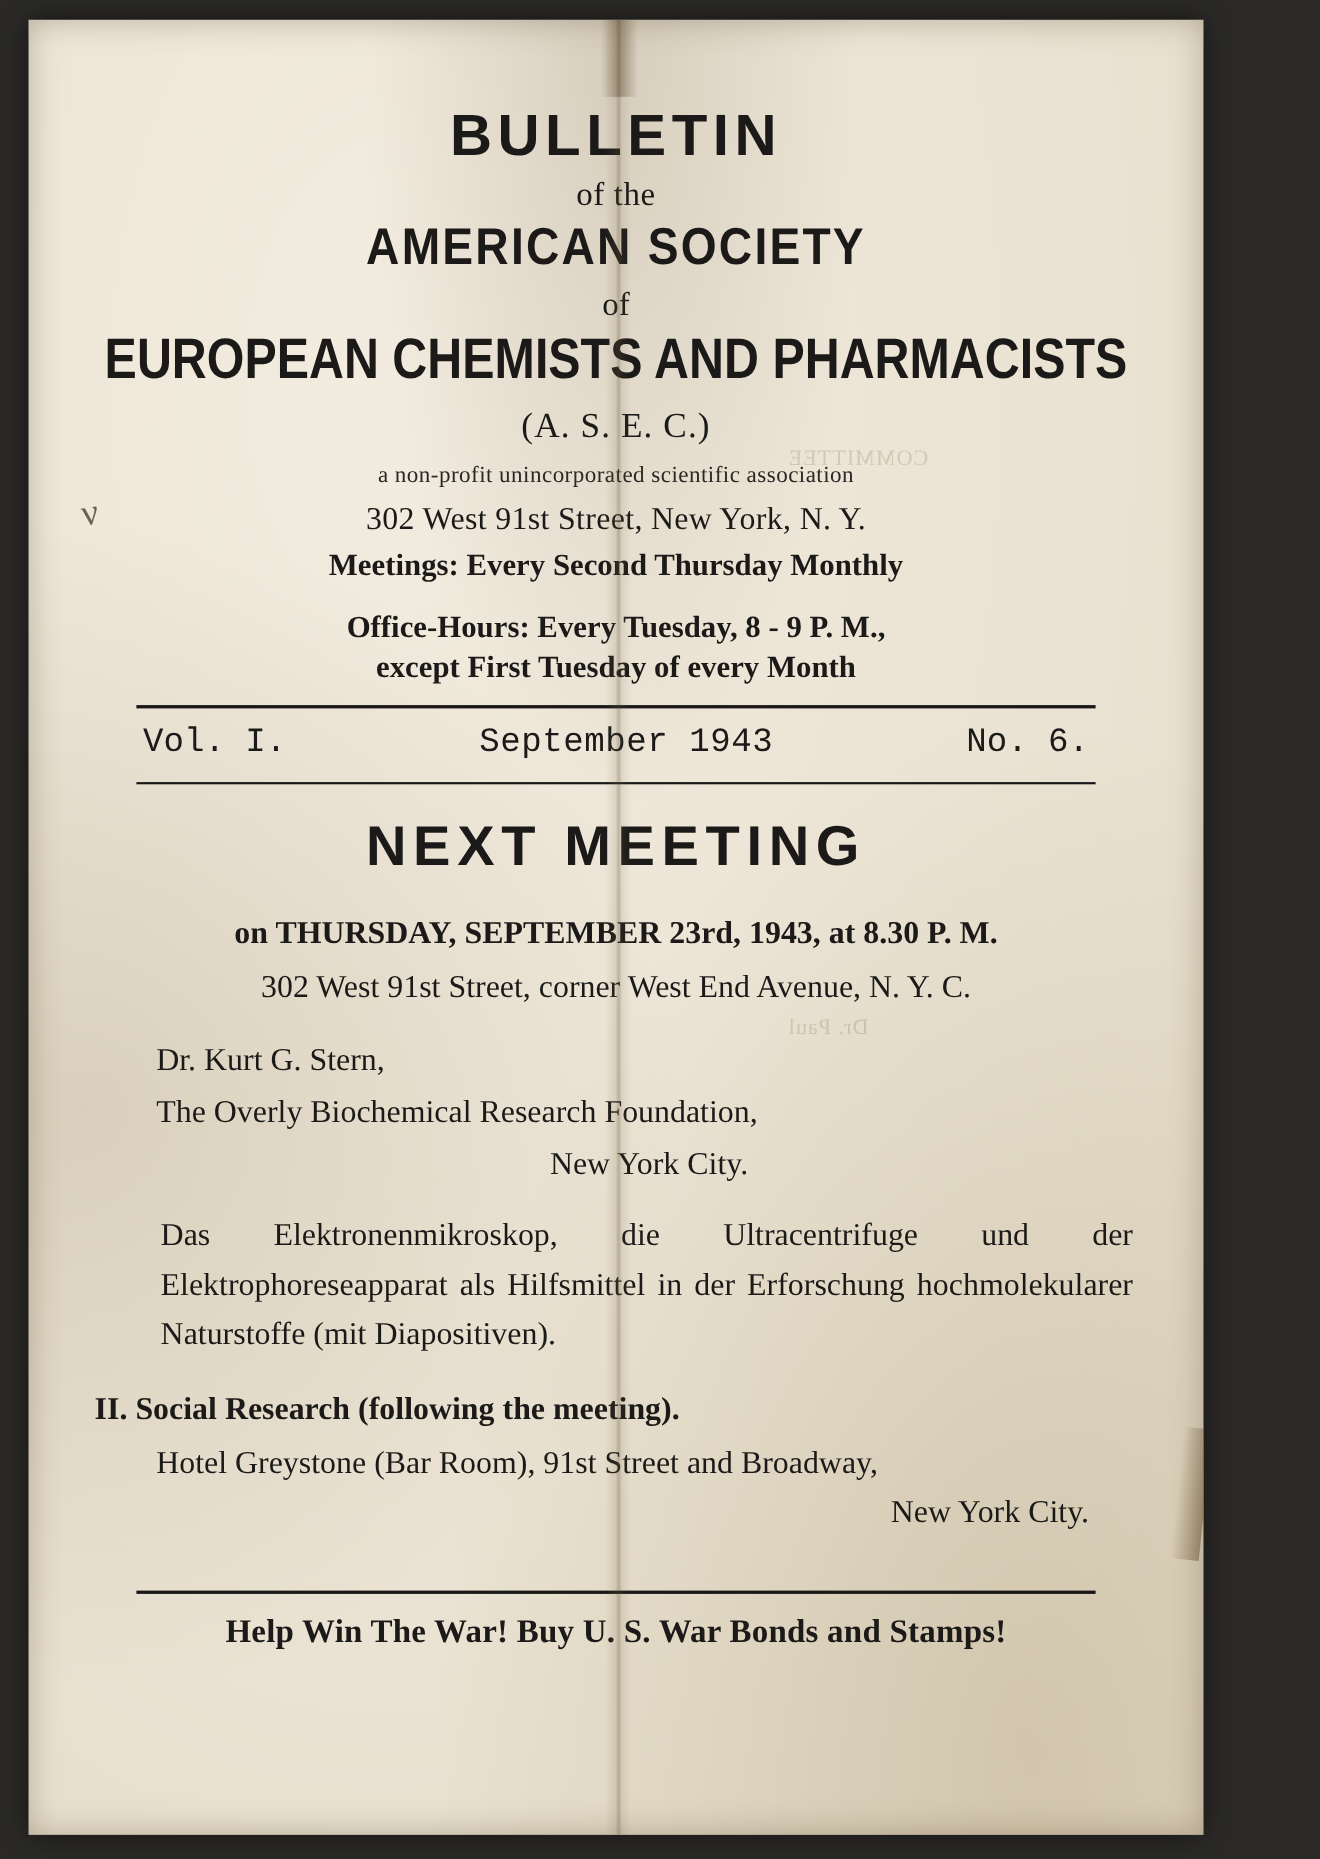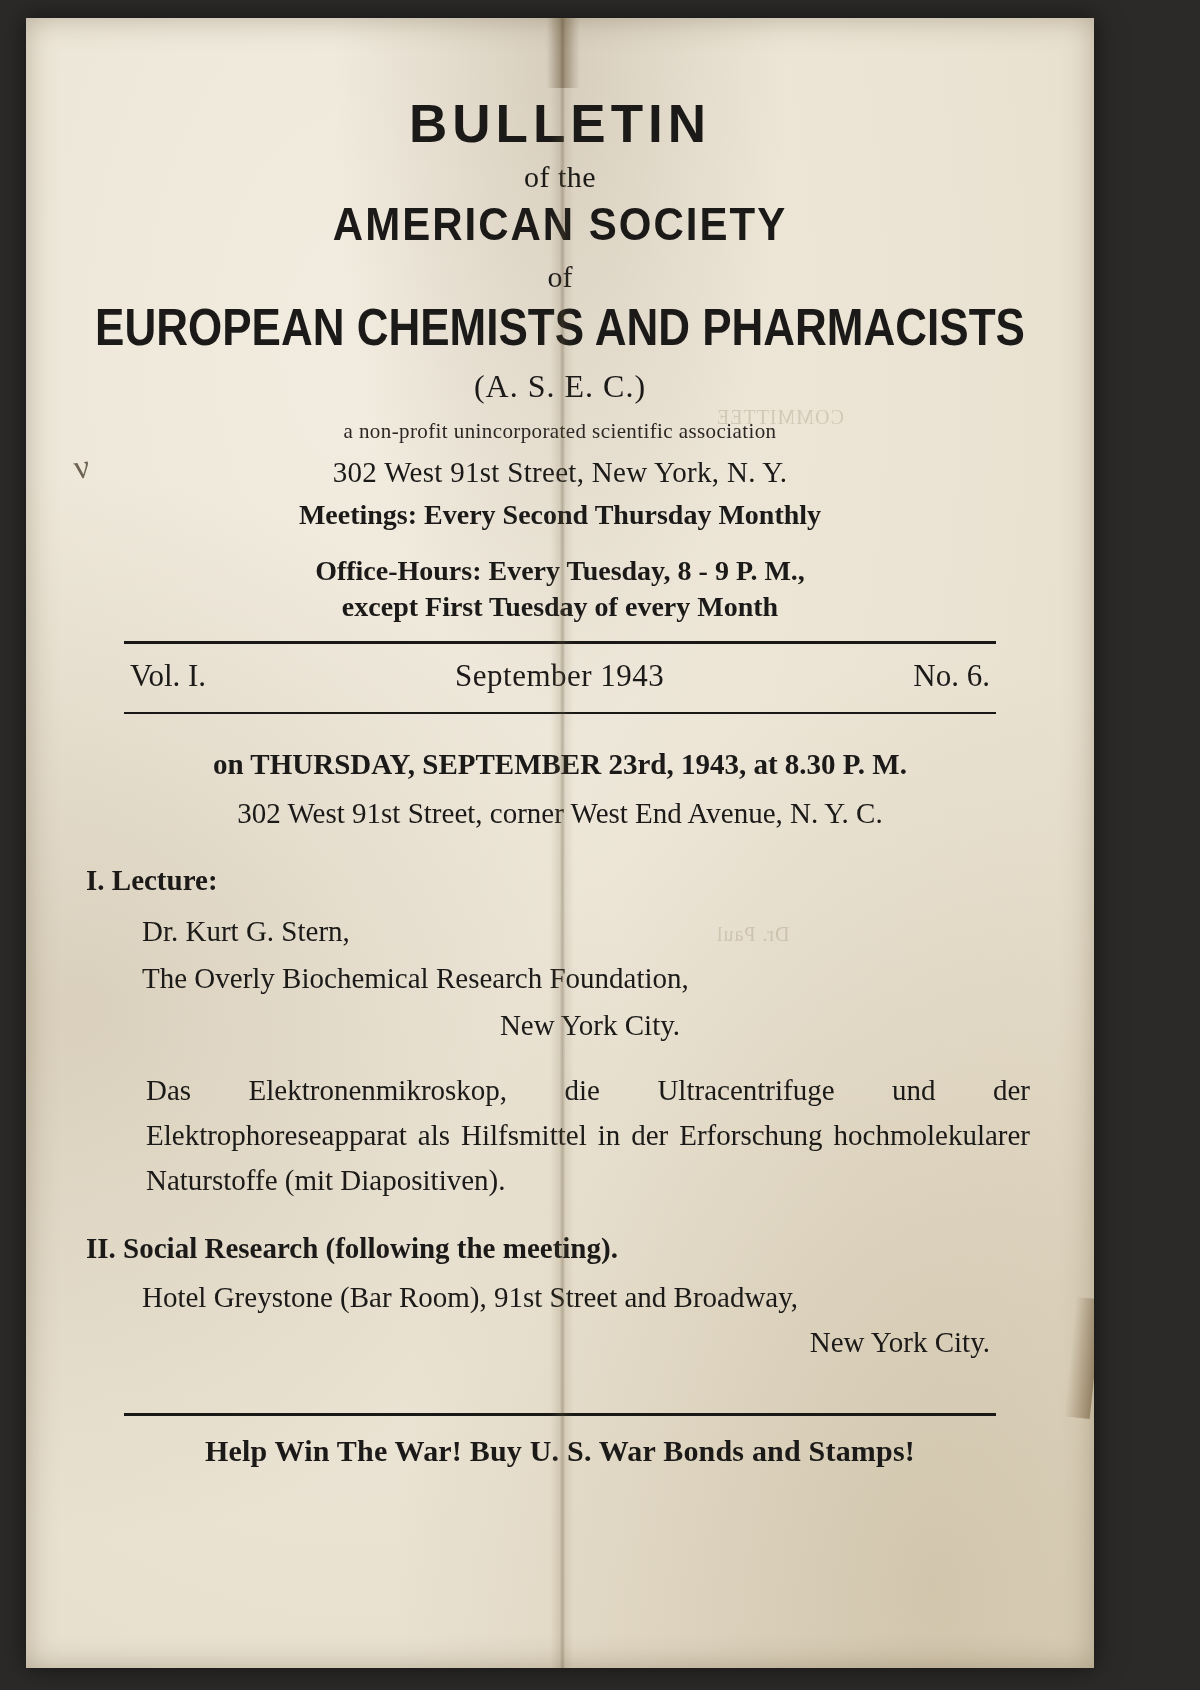--- a/index.html
+++ b/index.html
@@ -206,21 +206,21 @@
   }
   .rule.thin {
     height: 2px;
   }
 
   .volrow {
     display: flex;
     justify-content: space-between;
     align-items: flex-end;
     margin: 14px 48px 0 48px;
-    font-family: Liberation Serif, serif;
+    font-family: Liberation Mono, monospace;
     font-size: 31px;
   }
   .volrow .mid {
     font-size: 31px;
     letter-spacing: 0.5px;
   }
 
   .t-next {
     font-family: "Liberation Sans", sans-serif;
     font-weight: bold;
@@ -346,28 +346,28 @@
       <div class="rule"></div>
 
       <div class="volrow">
         <div>Vol. I.</div>
         <div class="mid">September 1943</div>
         <div>No. 6.</div>
       </div>
 
       <div class="rule thin"></div>
 
+      <div class="t-next">NEXT  MEETING</div>
 
       <div class="t-when">on THURSDAY, SEPTEMBER 23rd, 1943, at 8.30 P. M.</div>
 
       <div class="t-where">302 West 91st Street, corner West End Avenue, N. Y. C.</div>
 
       <div class="body-left">
 
-        <div class="item-head">I. Lecture:</div>
 
         <div class="indent1">Dr. Kurt G. Stern,</div>
 
         <div class="indent1" style="margin-top:14px;">The Overly Biochemical Research Foundation,</div>
 
         <div class="indent-center">New York City.</div>
 
         <div class="para"><b>Das  Elektronenmikroskop,  die  Ultracentrifuge  und  der Elektrophoreseapparat</b><span> als Hilfsmittel in der Erforschung hochmolekularer Naturstoffe (mit Diapositiven).</span></div>
 
         <div class="item-head2"><span>II. Social Research</span><span class="normal"> (following the meeting).</span></div>

